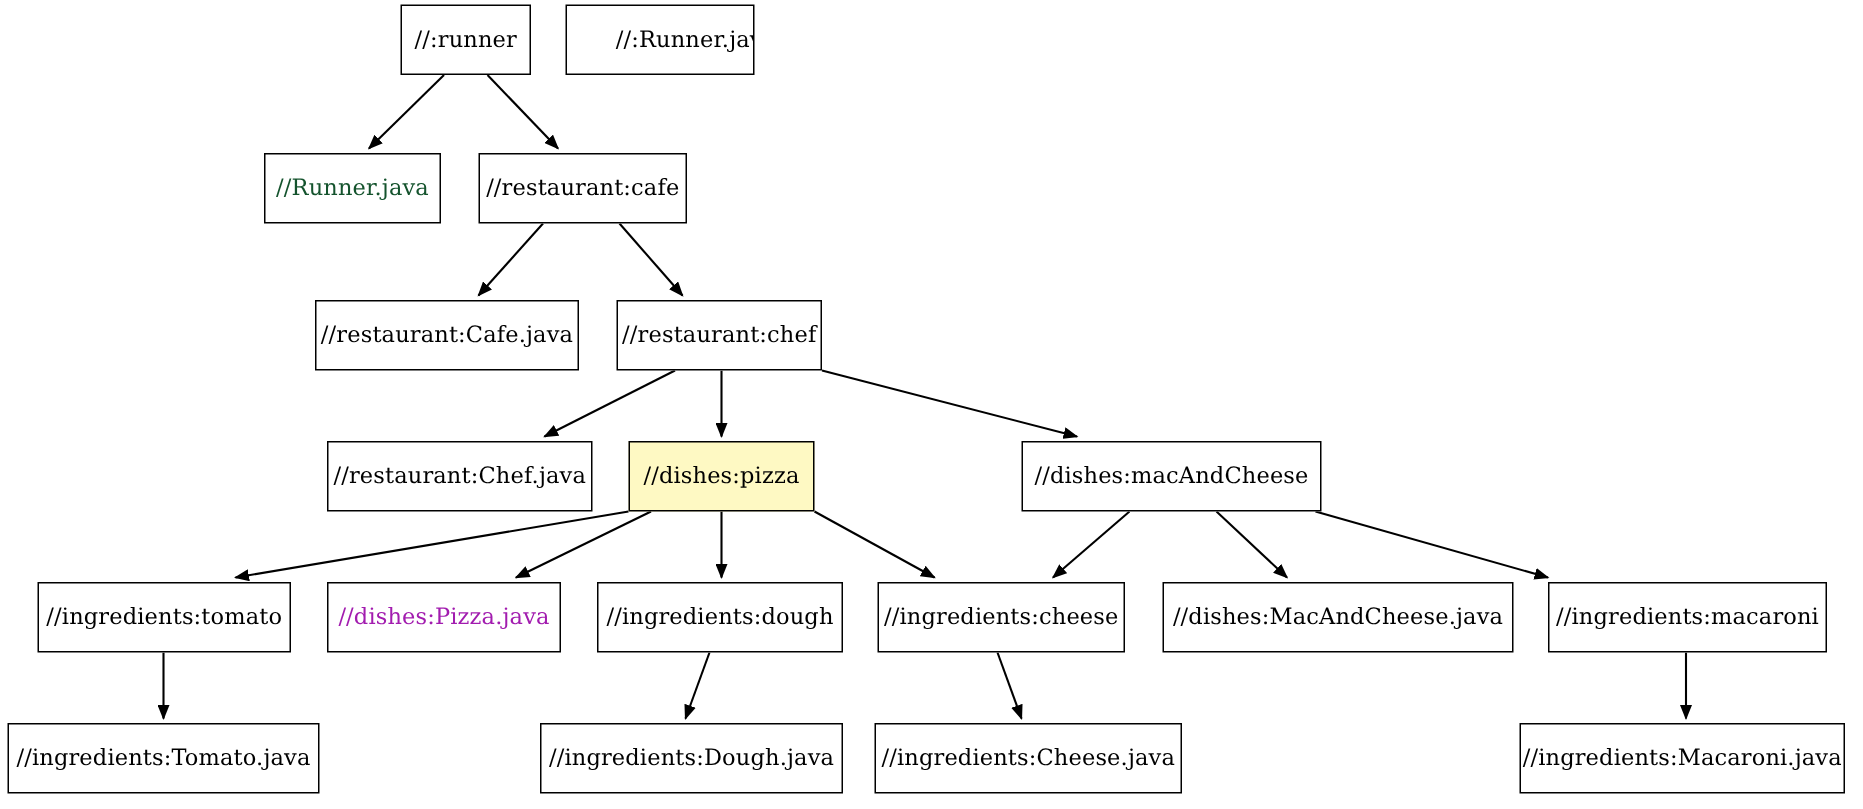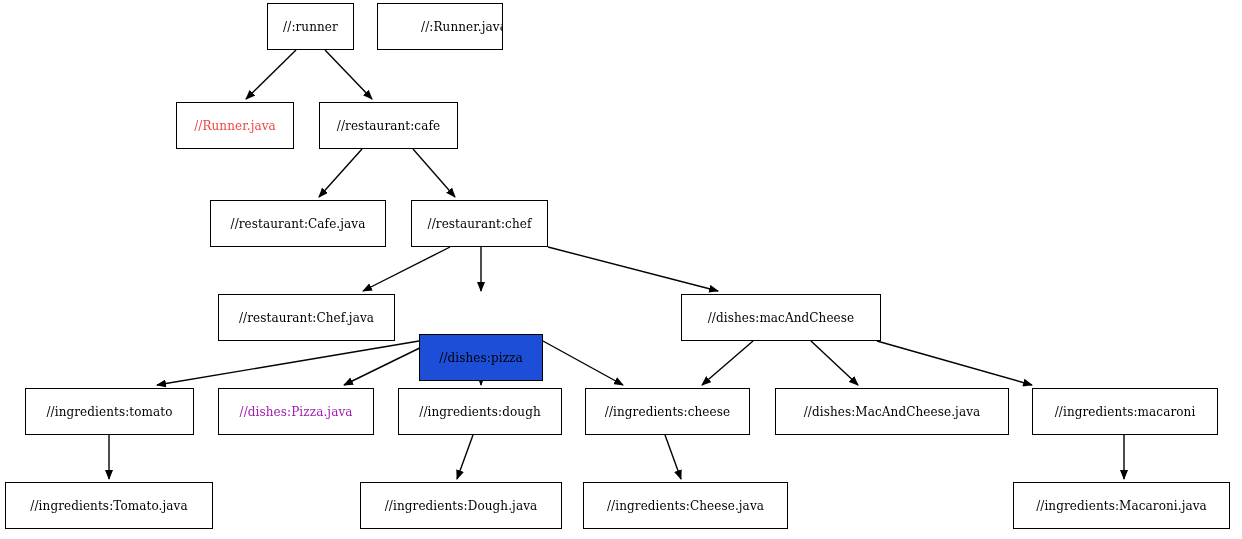--- a/index.html
+++ b/index.html
@@ -30,21 +30,21 @@
     border: 1px solid #000000;
     background: #ffffff;
     display: flex;
     align-items: center;
     justify-content: center;
     color: #000000;
     white-space: nowrap;
     overflow: hidden;
   }
   .node-label {
-    font-size: 12px;
+    font-size: 15px;
     line-height: 1;
     letter-spacing: 0.1px;
     color: #000000;
   }
 </style>
 </head>
 <body>
 
 <div id="graph-canvas">
   <svg id="edge-layer" viewBox="0 0 1242 539" xmlns="http://www.w3.org/2000/svg">
@@ -75,35 +75,35 @@
       </g>
   </svg>
   <div id="nodes-layer">
       <div class="node" style="left: 267px; top: 3px; width: 87px; height: 47px; border-color: rgb(0, 0, 0); background: rgb(255, 255, 255);">
         <span class="node-label" style="color: rgb(0, 0, 0);">//:runner</span>
       </div>
       <div class="node" style="left: 377px; top: 3px; width: 126px; height: 47px; border-color: rgb(0, 0, 0); background: rgb(255, 255, 255); padding-left: 48px;">
         <span class="node-label" style="color: rgb(0, 0, 0);">//:Runner.java</span>
       </div>
       <div class="node" style="left: 176px; top: 102px; width: 118px; height: 47px; border-color: rgb(0, 0, 0); background: rgb(255, 255, 255);">
-        <span class="node-label" style="color: #ef4444;">//Runner.java</span>
+        <span class="node-label" style="color: #14532d;">//Runner.java</span>
       </div>
       <div class="node" style="left: 319px; top: 102px; width: 139px; height: 47px; border-color: rgb(0, 0, 0); background: rgb(255, 255, 255);">
         <span class="node-label" style="color: rgb(0, 0, 0);">//restaurant:cafe</span>
       </div>
       <div class="node" style="left: 210px; top: 200px; width: 176px; height: 47px; border-color: rgb(0, 0, 0); background: rgb(255, 255, 255);">
         <span class="node-label" style="color: rgb(0, 0, 0);">//restaurant:Cafe.java</span>
       </div>
       <div class="node" style="left: 411px; top: 200px; width: 137px; height: 47px; border-color: rgb(0, 0, 0); background: rgb(255, 255, 255);">
         <span class="node-label" style="color: rgb(0, 0, 0);">//restaurant:chef</span>
       </div>
       <div class="node" style="left: 218px; top: 294px; width: 177px; height: 47px; border-color: rgb(0, 0, 0); background: rgb(255, 255, 255);">
         <span class="node-label" style="color: rgb(0, 0, 0);">//restaurant:Chef.java</span>
       </div>
-      <div class="node" style="left: 419px; top: 294px; width: 124px; height: 47px; border-color: rgb(0, 0, 0); background: #1d4ed8; margin-top: 40px;">
+      <div class="node" style="left: 419px; top: 294px; width: 124px; height: 47px; border-color: rgb(0, 0, 0); background: #fef9c3;">
         <span class="node-label" style="color: rgb(0, 0, 0);">//dishes:pizza</span>
       </div>
       <div class="node" style="left: 681px; top: 294px; width: 200px; height: 47px; border-color: rgb(0, 0, 0); background: rgb(255, 255, 255);">
         <span class="node-label" style="color: rgb(0, 0, 0);">//dishes:macAndCheese</span>
       </div>
       <div class="node" style="left: 25px; top: 388px; width: 169px; height: 47px; border-color: rgb(0, 0, 0); background: rgb(255, 255, 255);">
         <span class="node-label" style="color: rgb(0, 0, 0);">//ingredients:tomato</span>
       </div>
       <div class="node" style="left: 218px; top: 388px; width: 156px; height: 47px; border-color: rgb(0, 0, 0); background: rgb(255, 255, 255);">
         <span class="node-label" style="color: #a21caf;">//dishes:Pizza.java</span>

